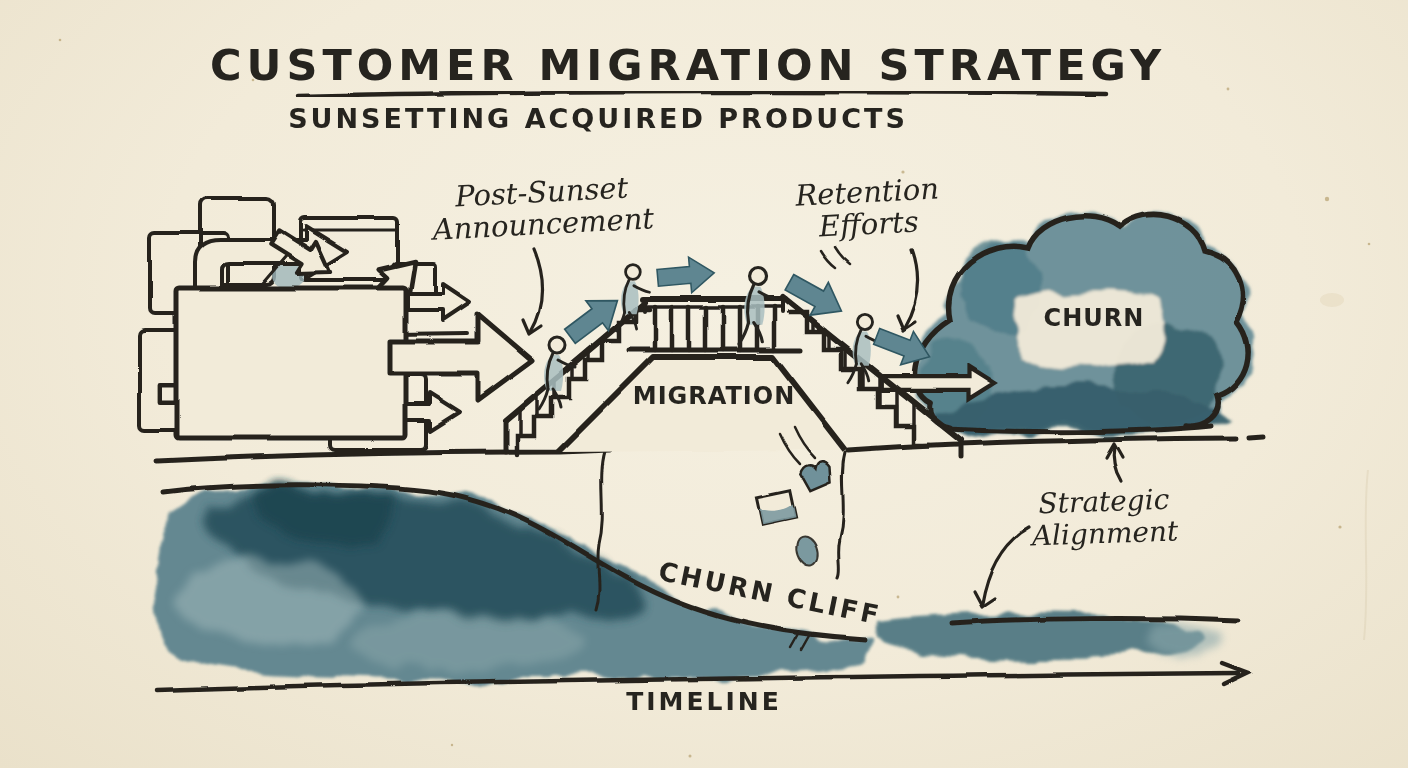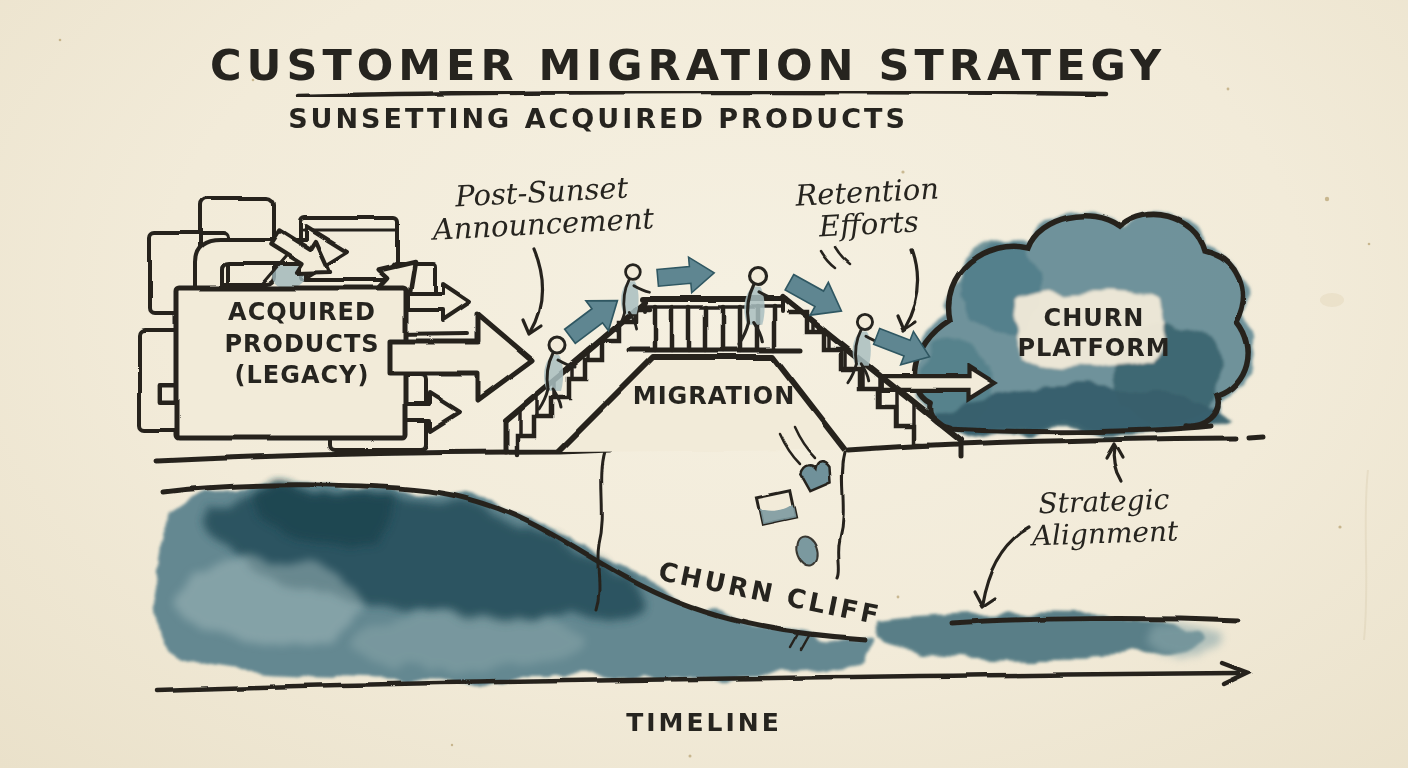--- a/index.html
+++ b/index.html
@@ -15,21 +15,21 @@
   .center{text-align:center;}
   .t-title{left:0;top:40px;width:1376px;font-size:43px;letter-spacing:5px;}
   .t-sub{left:0;top:103px;width:1196px;font-size:27px;letter-spacing:3px;}
   .t-legacy{left:222px;top:297px;width:160px;font-size:24px;letter-spacing:1px;line-height:1.32;}
   .t-postsunset{left:420px;top:176px;width:245px;font-size:29px;line-height:1.12;transform:rotate(-3deg);}
   .t-retention{left:783px;top:176px;width:170px;font-size:29px;line-height:1.12;transform:rotate(-3deg);}
   .t-migration{left:630px;top:381px;width:168px;font-size:24px;letter-spacing:1px;line-height:1.3;}
   .t-cloud{left:1008px;top:303px;width:172px;font-size:24px;letter-spacing:1px;line-height:1.25;}
   .t-churn{left:662px;top:556px;width:260px;font-size:26px;letter-spacing:3px;transform:rotate(11.5deg);transform-origin:left top;}
   .t-strategic{left:1012px;top:486px;width:185px;font-size:28px;line-height:1.15;transform:rotate(-2deg);}
-  .t-timeline{left:0;top:708px;width:1408px;font-size:25px;letter-spacing:3px;}
+  .t-timeline{left:0;top:687px;width:1408px;font-size:25px;letter-spacing:3px;}
 </style>
 </head>
 <body>
 
 <div class="canvas">
 
 <svg class="art" viewBox="0 0 1408 768">
   <defs>
     <filter id="rough" x="-10%" y="-10%" width="120%" height="120%">
       <feTurbulence type="fractalNoise" baseFrequency="0.018" numOctaves="2" seed="4" result="n"></feTurbulence>
@@ -226,43 +226,37 @@
     <path d="M157,690 C400,682 900,676 1238,673"></path>
     <path d="M1222,663 L1247,672.5 L1223,684"></path>
   </g>
 
   <path d="M299,96 C500,91 910,91 1106,94" stroke="#26241f" stroke-width="4.5" fill="none" stroke-linecap="round" filter="url(#rough)"></path>
 </svg>
 
 <div class="lbl hand center t-title">CUSTOMER MIGRATION STRATEGY</div>
 <div class="lbl hand center t-sub">SUNSETTING ACQUIRED PRODUCTS</div>
 
-<div class="lbl hand center t-legacy">
-  <span style="display:block">ACQUIRED</span>
-  <span style="display:block">PRODUCTS</span>
-  <span style="display:block">(LEGACY)</span>
-</div>
 
 <div class="lbl script center t-postsunset">
   <span style="display:block">Post-Sunset</span>
   <span style="display:block">Announcement</span>
 </div>
 
 <div class="lbl script center t-retention">
   <span style="display:block">Retention</span>
   <span style="display:block">Efforts</span>
 </div>
 
 <div class="lbl hand center t-migration">
   <span style="display:block">MIGRATION</span>
 </div>
 
 <div class="lbl hand center t-cloud">
   <span style="display:block">CHURN</span>
-  <span style="display:block">PLATFORM</span>
 </div>
 
 <div class="lbl hand t-churn">CHURN CLIFF</div>
 
 <div class="lbl script center t-strategic">
   <span style="display:block">Strategic</span>
   <span style="display:block">Alignment</span>
 </div>
 
 <div class="lbl hand center t-timeline">TIMELINE</div>

